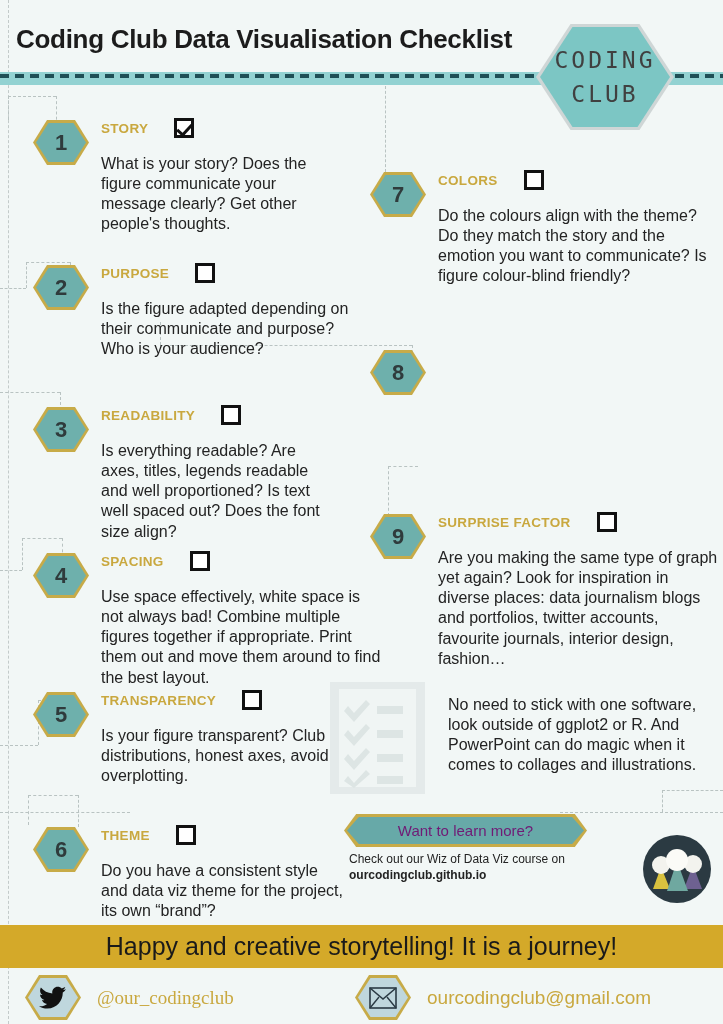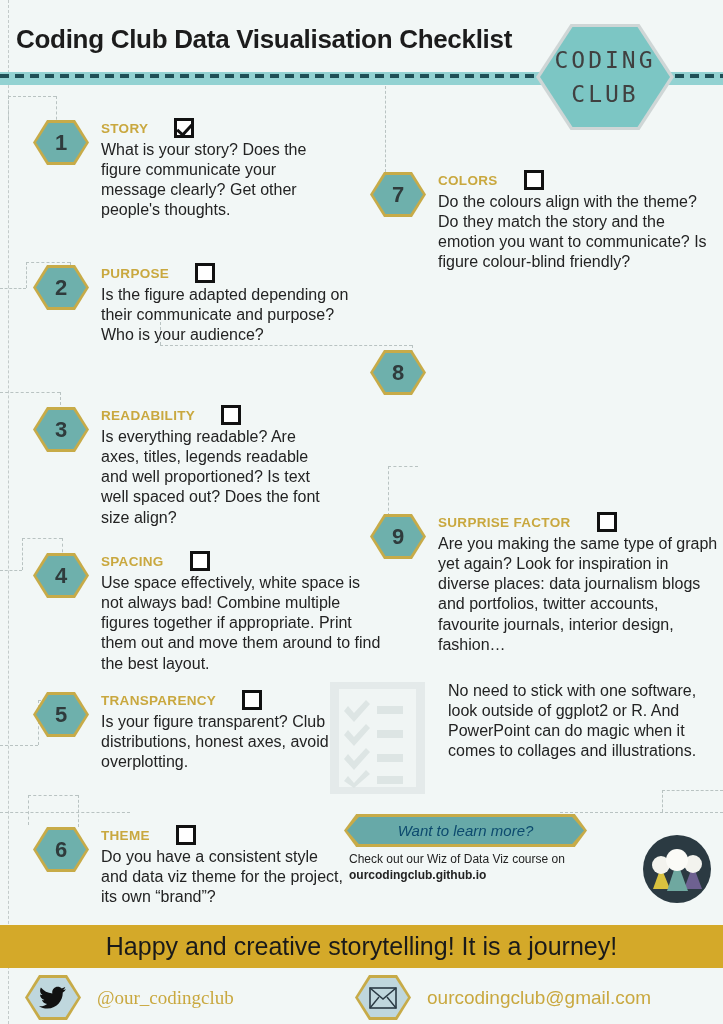--- a/index.html
+++ b/index.html
@@ -82,39 +82,39 @@
     width: 20px; height: 20px; border: 3px solid #111;
     background: #fff; margin-left: 26px; position: relative;
     flex: 0 0 auto;
   }
   .chk.checked::after {
     content: ""; position: absolute; left: 3px; top: 0px;
     width: 6px; height: 12px; border: solid #111;
     border-width: 0 3px 3px 0; transform: rotate(42deg);
   }
   .item-text {
-    margin-top: 2px; font-size: 16px; line-height: 1.26; color: #232323;
+    margin-top: 16px; font-size: 16px; line-height: 1.26; color: #232323;
   }
 
   
   .watermark { position: absolute; left: 330px; top: 682px; width: 95px; height: 112px; }
 
   
   .learn-badge {
     position: absolute; left: 344px; top: 814px; width: 243px; height: 33px;
     background: #c7ab48;
     clip-path: polygon(5% 0%, 95% 0%, 100% 50%, 95% 100%, 5% 100%, 0% 50%);
   }
   .learn-badge-in {
     position: absolute; left: 347px; top: 817px; width: 237px; height: 27px;
     background: #67a9a8;
     clip-path: polygon(5% 0%, 95% 0%, 100% 50%, 95% 100%, 5% 100%, 0% 50%);
     display: flex; align-items: center; justify-content: center;
   }
-  .learn-badge-in span { font-size: 15px; color: #0c4a6e; font-style: italic; }
+  .learn-badge-in span { font-size: 15px; color: #701a75; }
   .learn-text {
     position: absolute; left: 349px; top: 852px; width: 300px;
     font-size: 12px; line-height: 1.3; color: #232323;
   }
   .learn-text b { font-weight: 700; }
   .wiz { position: absolute; left: 641px; top: 833px; width: 72px; height: 72px; }
 
   
   .gold-banner {
     position: absolute; left: 0; top: 925px; width: 723px; height: 43px;

